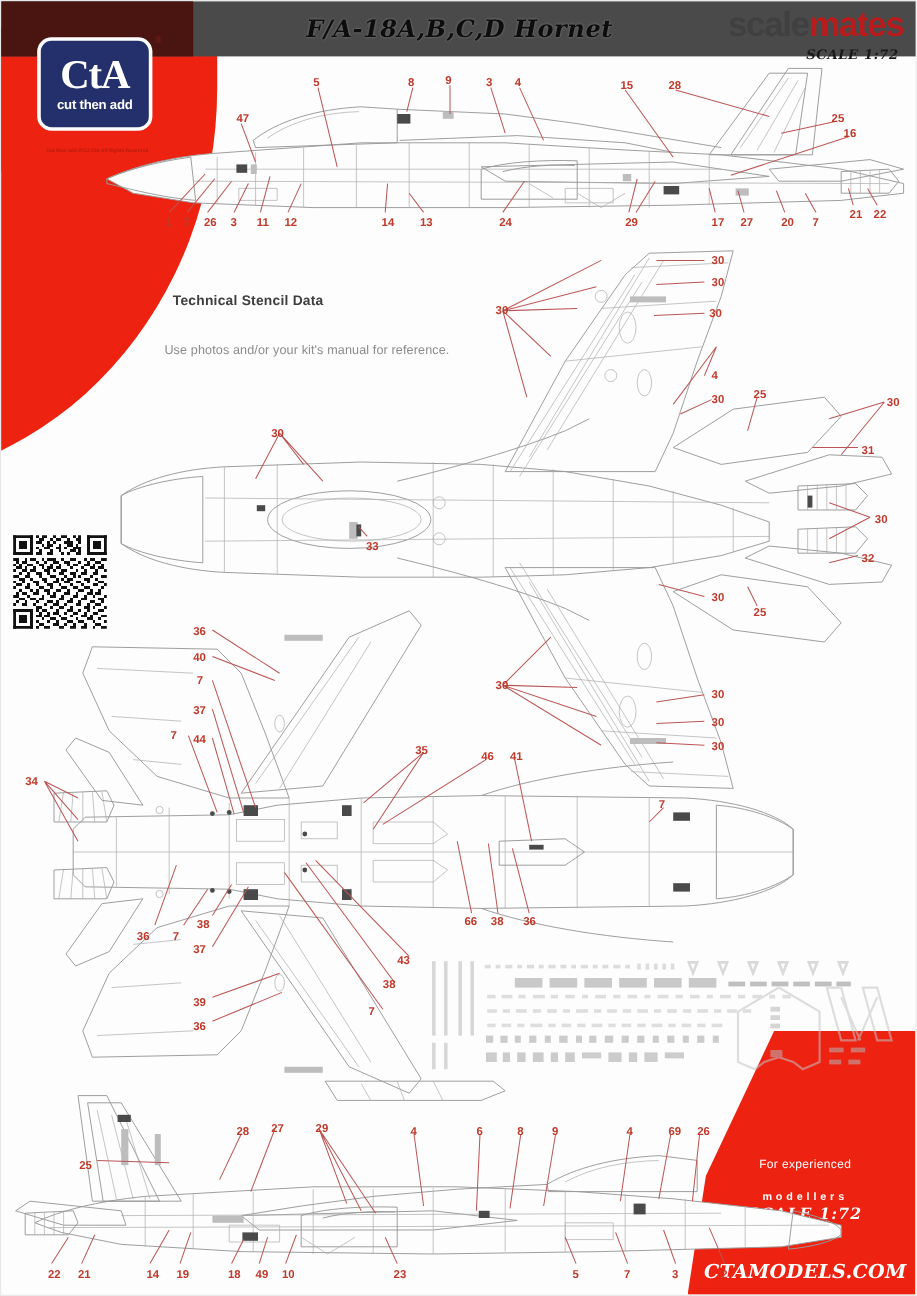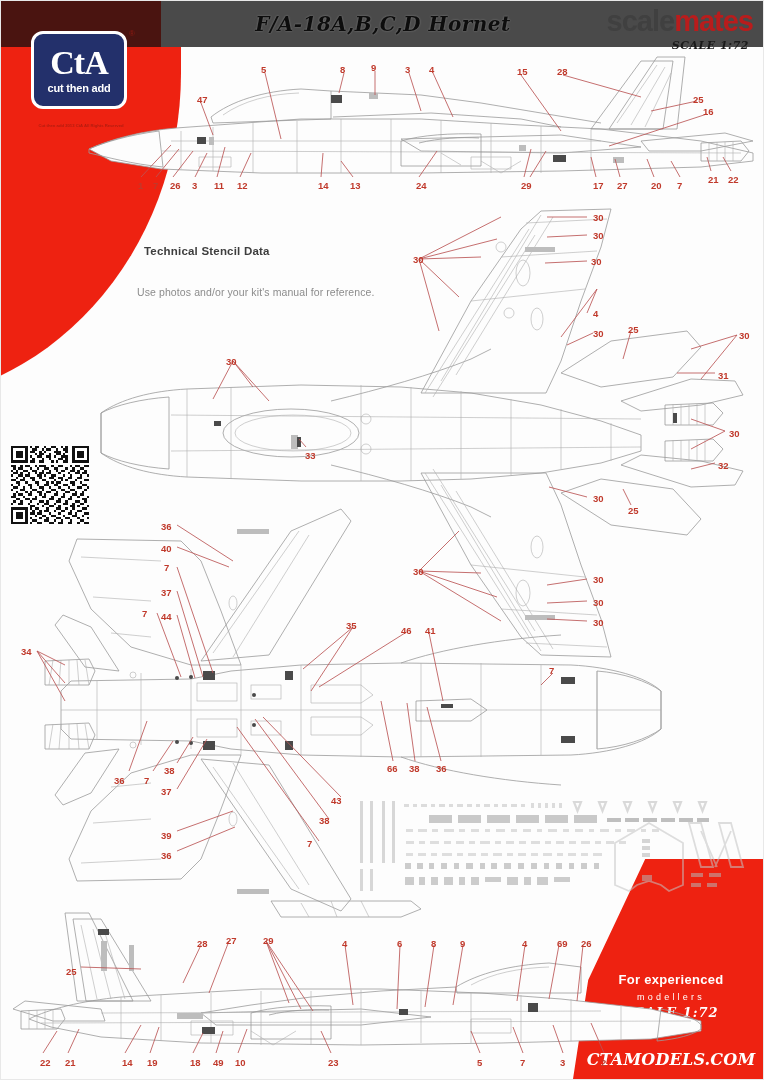--- a/index.html
+++ b/index.html
@@ -185,29 +185,29 @@
   }
   .red-corner-txt {
     position: absolute;
     right: 6px; bottom: 10px;
     width: 172px;
     z-index: 9;
     text-align: center;
     color: #ffffff;
   }
   .rc-line1 {
-    font-size: 13px;
-    font-weight: bold;
+    font-size: 10px;
+    font-weight: normal;
     letter-spacing: 0.3px;
   }
   .rc-line2 {
     font-size: 9px;
-    font-weight: normal;
+    font-weight: bold;
     letter-spacing: 3.2px;
-    margin-top: 5px;
+    margin-top: 16px;
   }
   .rc-no {
     font-family: "DejaVu Serif", serif;
     font-style: italic;
     font-weight: bold;
     font-size: 18px;
     margin-top: 16px;
     letter-spacing: 0.4px;
   }
   .rc-scale {

